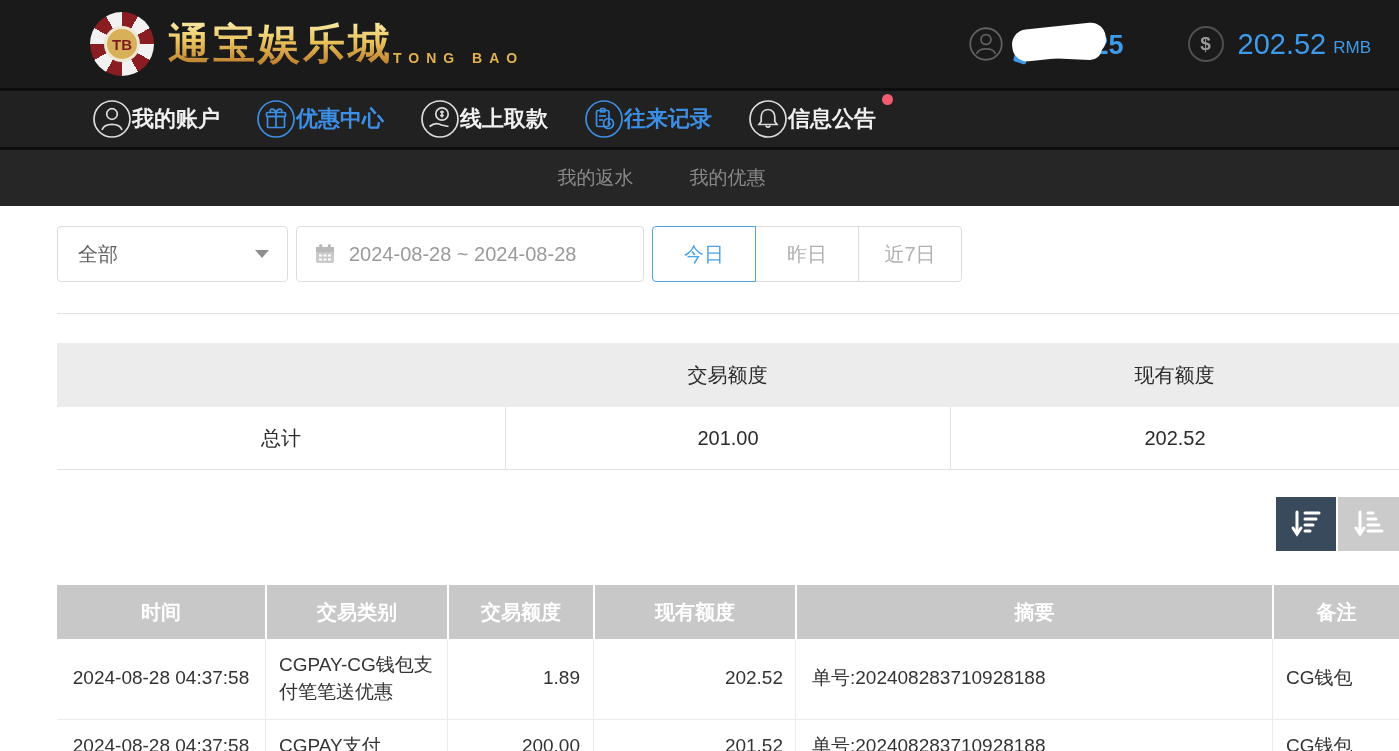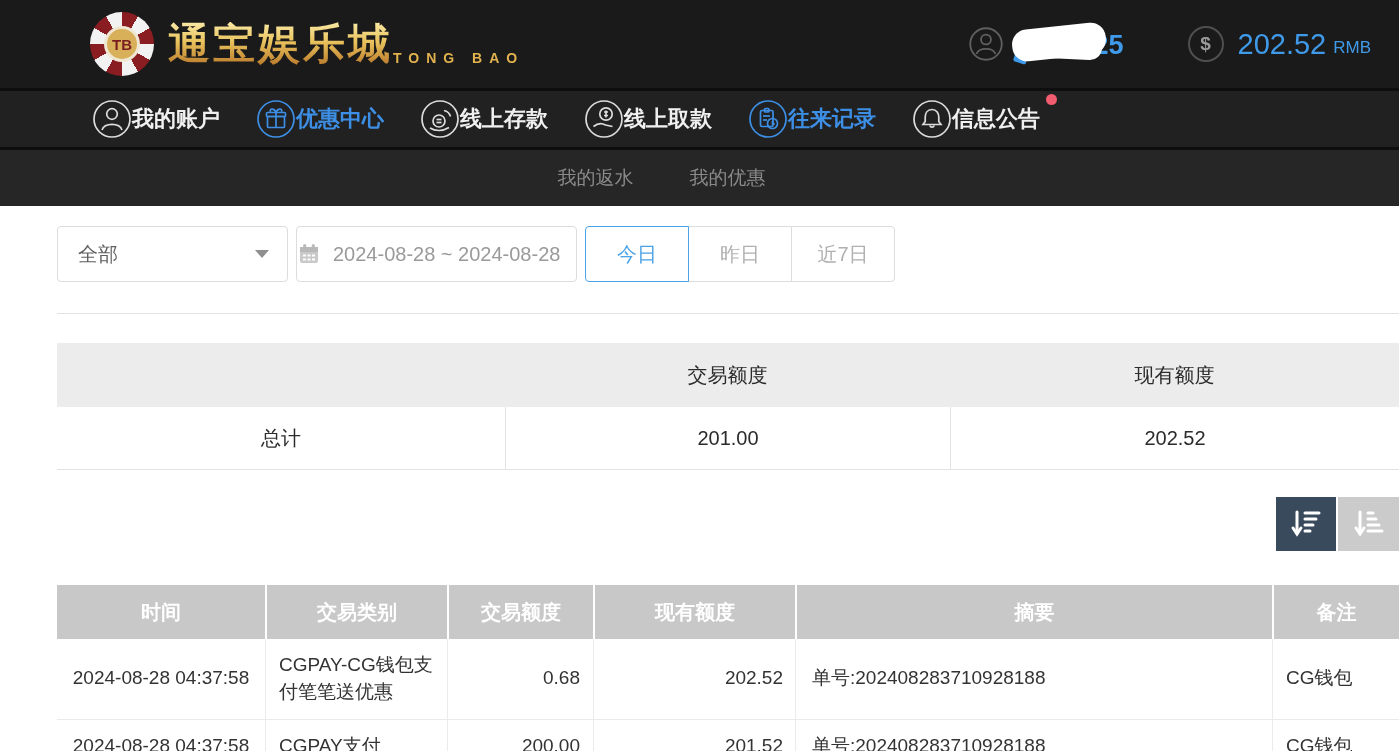--- a/index.html
+++ b/index.html
@@ -53,22 +53,22 @@
   .subnav-item { color:#8a8a8a; font-size:19px; cursor:pointer; transform:translateX(-38px); }
 
   
   .content { padding-left:57px; }
   .filter-row { margin-top:20px; display:flex; align-items:center; height:56px; }
   .dropdown { width:231px; height:56px; border:1px solid #dcdcdc; border-radius:4px; background:#fff;
     display:flex; align-items:center; padding:0 18px 0 20px; cursor:pointer; }
   .dropdown-value { font-size:20px; color:#606060; }
   .caret { margin-left:auto; width:0; height:0; border-left:7px solid transparent;
     border-right:7px solid transparent; border-top:8px solid #8f8f8f; }
-  .date-input { margin-left:8px; width:281px; height:56px; border:1px solid #dcdcdc; border-radius:4px;
-    display:flex; align-items:center; gap:12px; cursor:pointer; background:#fff; }
+  .date-input { margin-left:8px; width:348px; height:56px; border:1px solid #dcdcdc; border-radius:4px;
+    display:flex; align-items:center; padding-left:16px; gap:12px; cursor:pointer; background:#fff; }
   .date-text { font-size:20px; color:#9a9a9a; }
   .seg { margin-left:8px; display:flex; }
   .seg .seg-btn { width:104px; height:56px; background:#fff; border:1px solid #dcdcdc;
     font-size:20px; color:#b0b0b0; margin-left:-1px; cursor:pointer;
     font-family:inherit; }
   .seg .seg-btn:first-child { margin-left:0; border-color:#4da3e8; color:#4da3e8;
     border-radius:4px 0 0 4px; position:relative; z-index:2; }
   .seg .seg-btn:last-child { border-radius:0 4px 4px 0; }
   .search-btn { margin-left:16px; width:120px; height:56px; background:#57b4f2; color:#fff;
     border:none; border-radius:4px; font-size:21px; cursor:pointer; font-family:inherit; }
@@ -160,34 +160,20 @@
             <rect x="11.5" y="17.5" width="17" height="11" rx="1"></rect>
             <rect x="10.5" y="13.5" width="19" height="4" rx="1"></rect>
             <line x1="20" y1="13.5" x2="20" y2="28.5"></line>
             <path d="M20 13.5 c-1.5 -4.5 -7 -4.5 -5.5 -0.5"></path>
             <path d="M20 13.5 c1.5 -4.5 7 -4.5 5.5 -0.5"></path>
           </svg>
       </span>
       <span class="nlabel">优惠中心</span>
     </div>
 
-    <div class="nav-item">
-      <span class="nicon">
-        <svg viewBox="0 0 40 40">
-            <circle cx="20" cy="20" r="18"></circle>
-            <circle cx="19" cy="22" r="6"></circle>
-            <line x1="16.5" y1="20.5" x2="21.5" y2="20.5"></line>
-            <line x1="16.5" y1="23.5" x2="21.5" y2="23.5"></line>
-            <path d="M24 11.5 q5 1 6.5 6"></path>
-            <path d="M26.5 9 q6 1.5 8 7.5" opacity="0"></path>
-            <path d="M10 29 q4 2.5 9 2.5 q5 0 10 -3"></path>
-          </svg>
-      </span>
-      <span class="nlabel">线上存款</span>
-    </div>
 
     <div class="nav-item">
       <span class="nicon">
         <svg viewBox="0 0 40 40">
             <circle cx="20" cy="20" r="18"></circle>
             <circle cx="22" cy="15" r="6.2"></circle>
             <path d="M22 11.5 v7 M20 13 h4 M20 16.5 h4"></path>
             <path d="M9.5 27.5 q6 -5 12 -1.5 l7 1.5"></path>
           </svg>
       </span>
@@ -326,21 +312,21 @@
         <th>交易额度</th>
         <th>现有额度</th>
         <th>摘要</th>
         <th>备注</th>
       </tr>
     </thead>
     <tbody>
         <tr>
           <td>2024-08-28 04:37:58</td>
           <td>CGPAY-CG钱包支付笔笔送优惠</td>
-          <td>0.68</td>
+          <td>1.89</td>
           <td>202.52</td>
           <td>单号:202408283710928188</td>
           <td>CG钱包</td>
         </tr>
         <tr>
           <td>2024-08-28 04:37:58</td>
           <td>CGPAY支付</td>
           <td>200.00</td>
           <td>201.52</td>
           <td>单号:202408283710928188</td>

